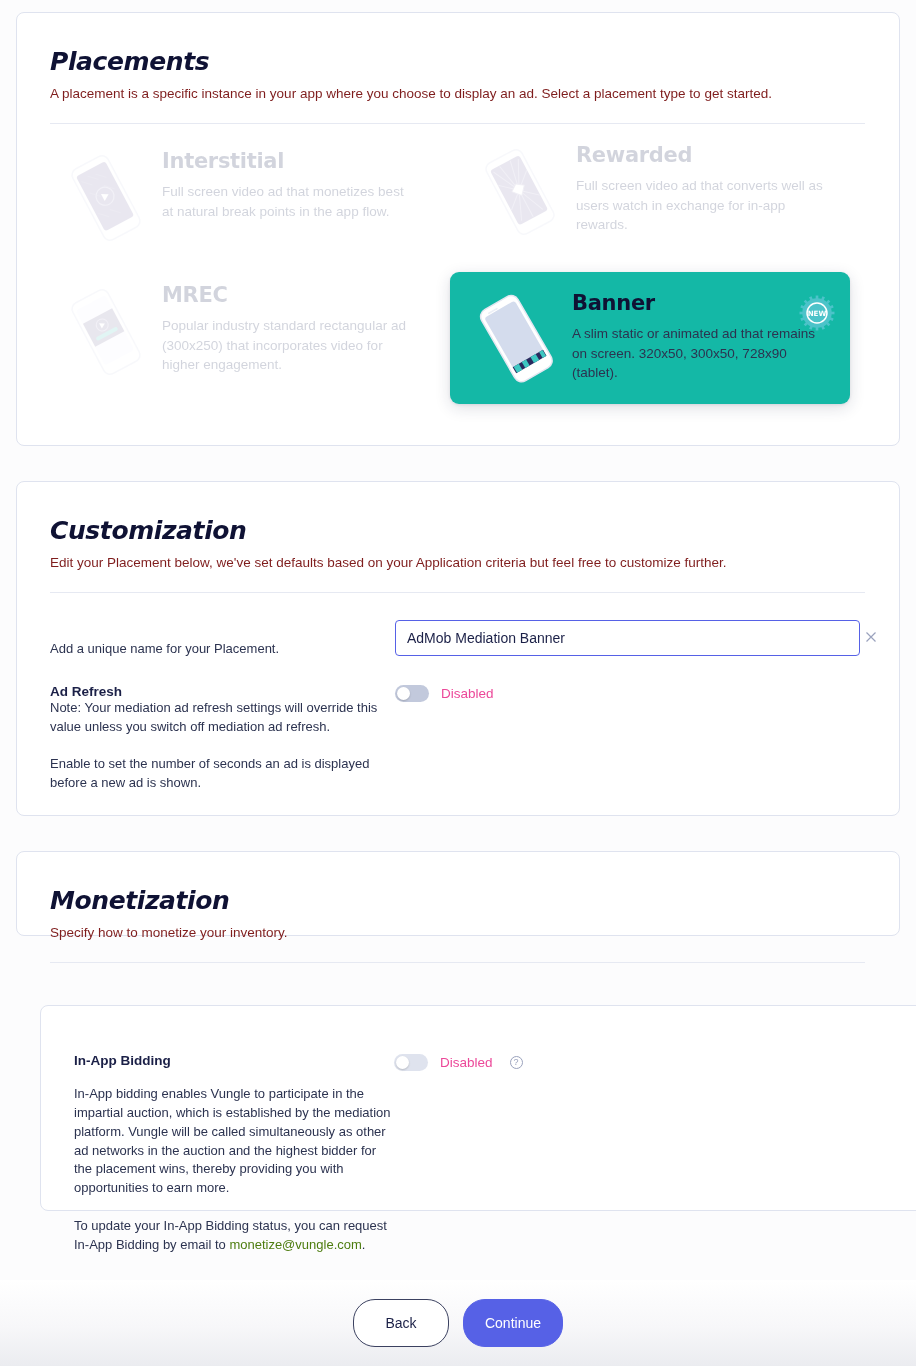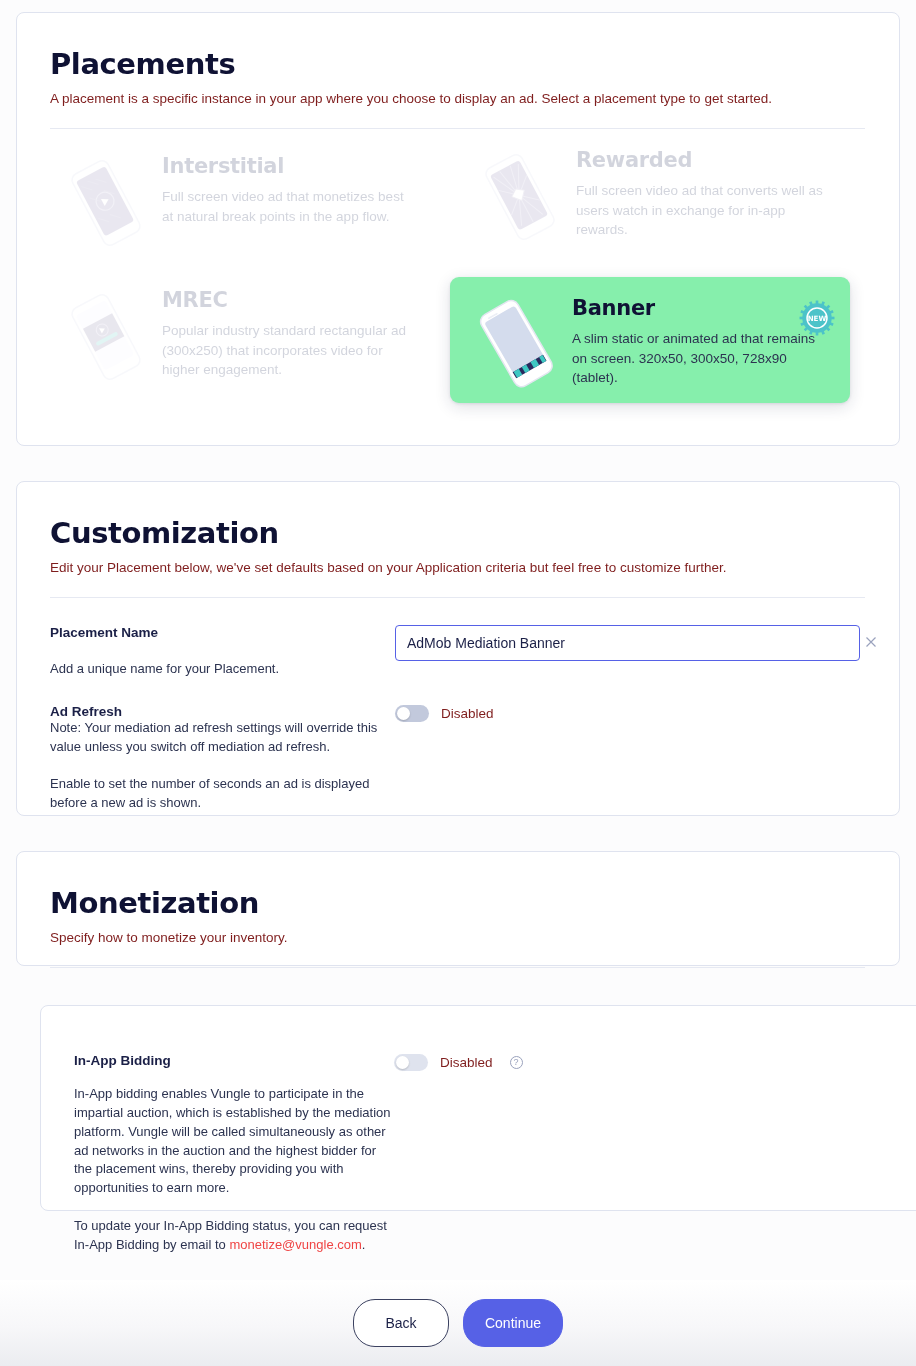--- a/index.html
+++ b/index.html
@@ -32,24 +32,25 @@
     position: absolute;
     left: 16px;
     width: 884px;
     background: #ffffff;
     border: 1px solid #dfe3ef;
     border-radius: 8px;
   }
 
   .section-title {
     font-family: "DejaVu Sans", sans-serif;
-    font-size: 29px;
+    font-size: 25px;
     font-weight: bold;
     letter-spacing: -0.4px;
     color: #0f1234;
+    font-style: italic;
   }
 
   .section-sub {
     font-size: 13.5px;
     color: #7f1d1d;
     margin-top: 10px;
   }
 
   .divider {
     height: 1px;
@@ -100,24 +101,24 @@
     color: #2c3350;
     margin-top: 9px;
     max-width: 252px;
   }
 
   .type-card.muted { opacity: 0.30; }
   .type-card.muted .type-name { color: #6d7590; }
   .type-card.muted .type-desc { color: #6d7590; }
 
   .type-card.selected {
-    background: #86efac;
+    background: #14b8a6;
     border-radius: 9px;
     box-shadow: 0 4px 16px rgba(27,34,71,0.14), 0 1px 3px rgba(27,34,71,0.10);
-    padding: 18px 14px 12px 10px;
+    padding: 18px 14px 18px 10px;
   }
 
   .new-badge {
     position: absolute;
     top: 22px; right: 14px;
     width: 38px; height: 38px;
   }
 
   
   #type-interstitial { left: 0px;   top: 0px;   width: 400px; }
@@ -200,44 +201,44 @@
     position: absolute;
     left: 2px; top: 2px;
     width: 13px; height: 13px;
     border-radius: 50%;
     background: #ffffff;
     box-shadow: 0 1px 2px rgba(0,0,0,0.18);
   }
 
   .toggle-state {
     font-size: 13.5px;
-    color: #7f1d1d;
+    color: #ec4899;
   }
 
   .help-icon {
     width: 13px; height: 13px;
     border-radius: 50%;
     border: 1px solid #9aa2bd;
     color: #9aa2bd;
     font-size: 9px;
     line-height: 11px;
     text-align: center;
     margin-left: 5px;
     cursor: pointer;
     font-family: "Liberation Sans", sans-serif;
   }
 
   
-  #monetization-card { top: 851px; height: 115px; }
+  #monetization-card { top: 851px; height: 85px; }
   #monetization-card .inner { padding: 34px 34px 0 33px; }
 
   #monetization-card-2 { top: 1005px; height: 206px; margin-left: 24px; }
   #monetization-card-2 .inner { padding: 47px 34px 0 33px; }
 
-  .link { color: #ef4444; text-decoration: none; text-align: center; }
+  .link { color: #4d7c0f; text-decoration: none; text-align: center; }
 
   
   .footer {
     position: absolute;
     left: 0; bottom: 0;
     width: 916px; height: 86px;
     background: linear-gradient(to bottom, rgba(255,255,255,1) 0%, rgba(247,247,249,1) 55%, rgba(235,236,240,1) 100%);
     display: flex;
     align-items: center;
     justify-content: center;
@@ -390,21 +391,20 @@
     </div>
 
     <div class="card" id="customization-card">
       <div class="inner">
         <div class="section-title">Customization</div>
         <div class="section-sub">Edit your Placement below, we've set defaults based on your Application criteria but feel free to customize further.</div>
         <div class="divider"></div>
 
         <div class="field-row" style="margin-top:27px;">
           <div class="field-left">
-            <div class="field-label">Placement Name</div>
             <div class="field-help">Add a unique name for your Placement.</div>
           </div>
           <div class="field-right">
             <div class="text-input-wrap">
               <input class="text-input" type="text" value="AdMob Mediation Banner" style="">
               <svg class="clear-x" viewBox="0 0 14 14">
                 <path d="M2.5 2.5 L11.5 11.5 M11.5 2.5 L2.5 11.5" stroke="#9aa2bd" stroke-width="1.2" fill="none"></path>
               </svg>
             </div>
           </div>

